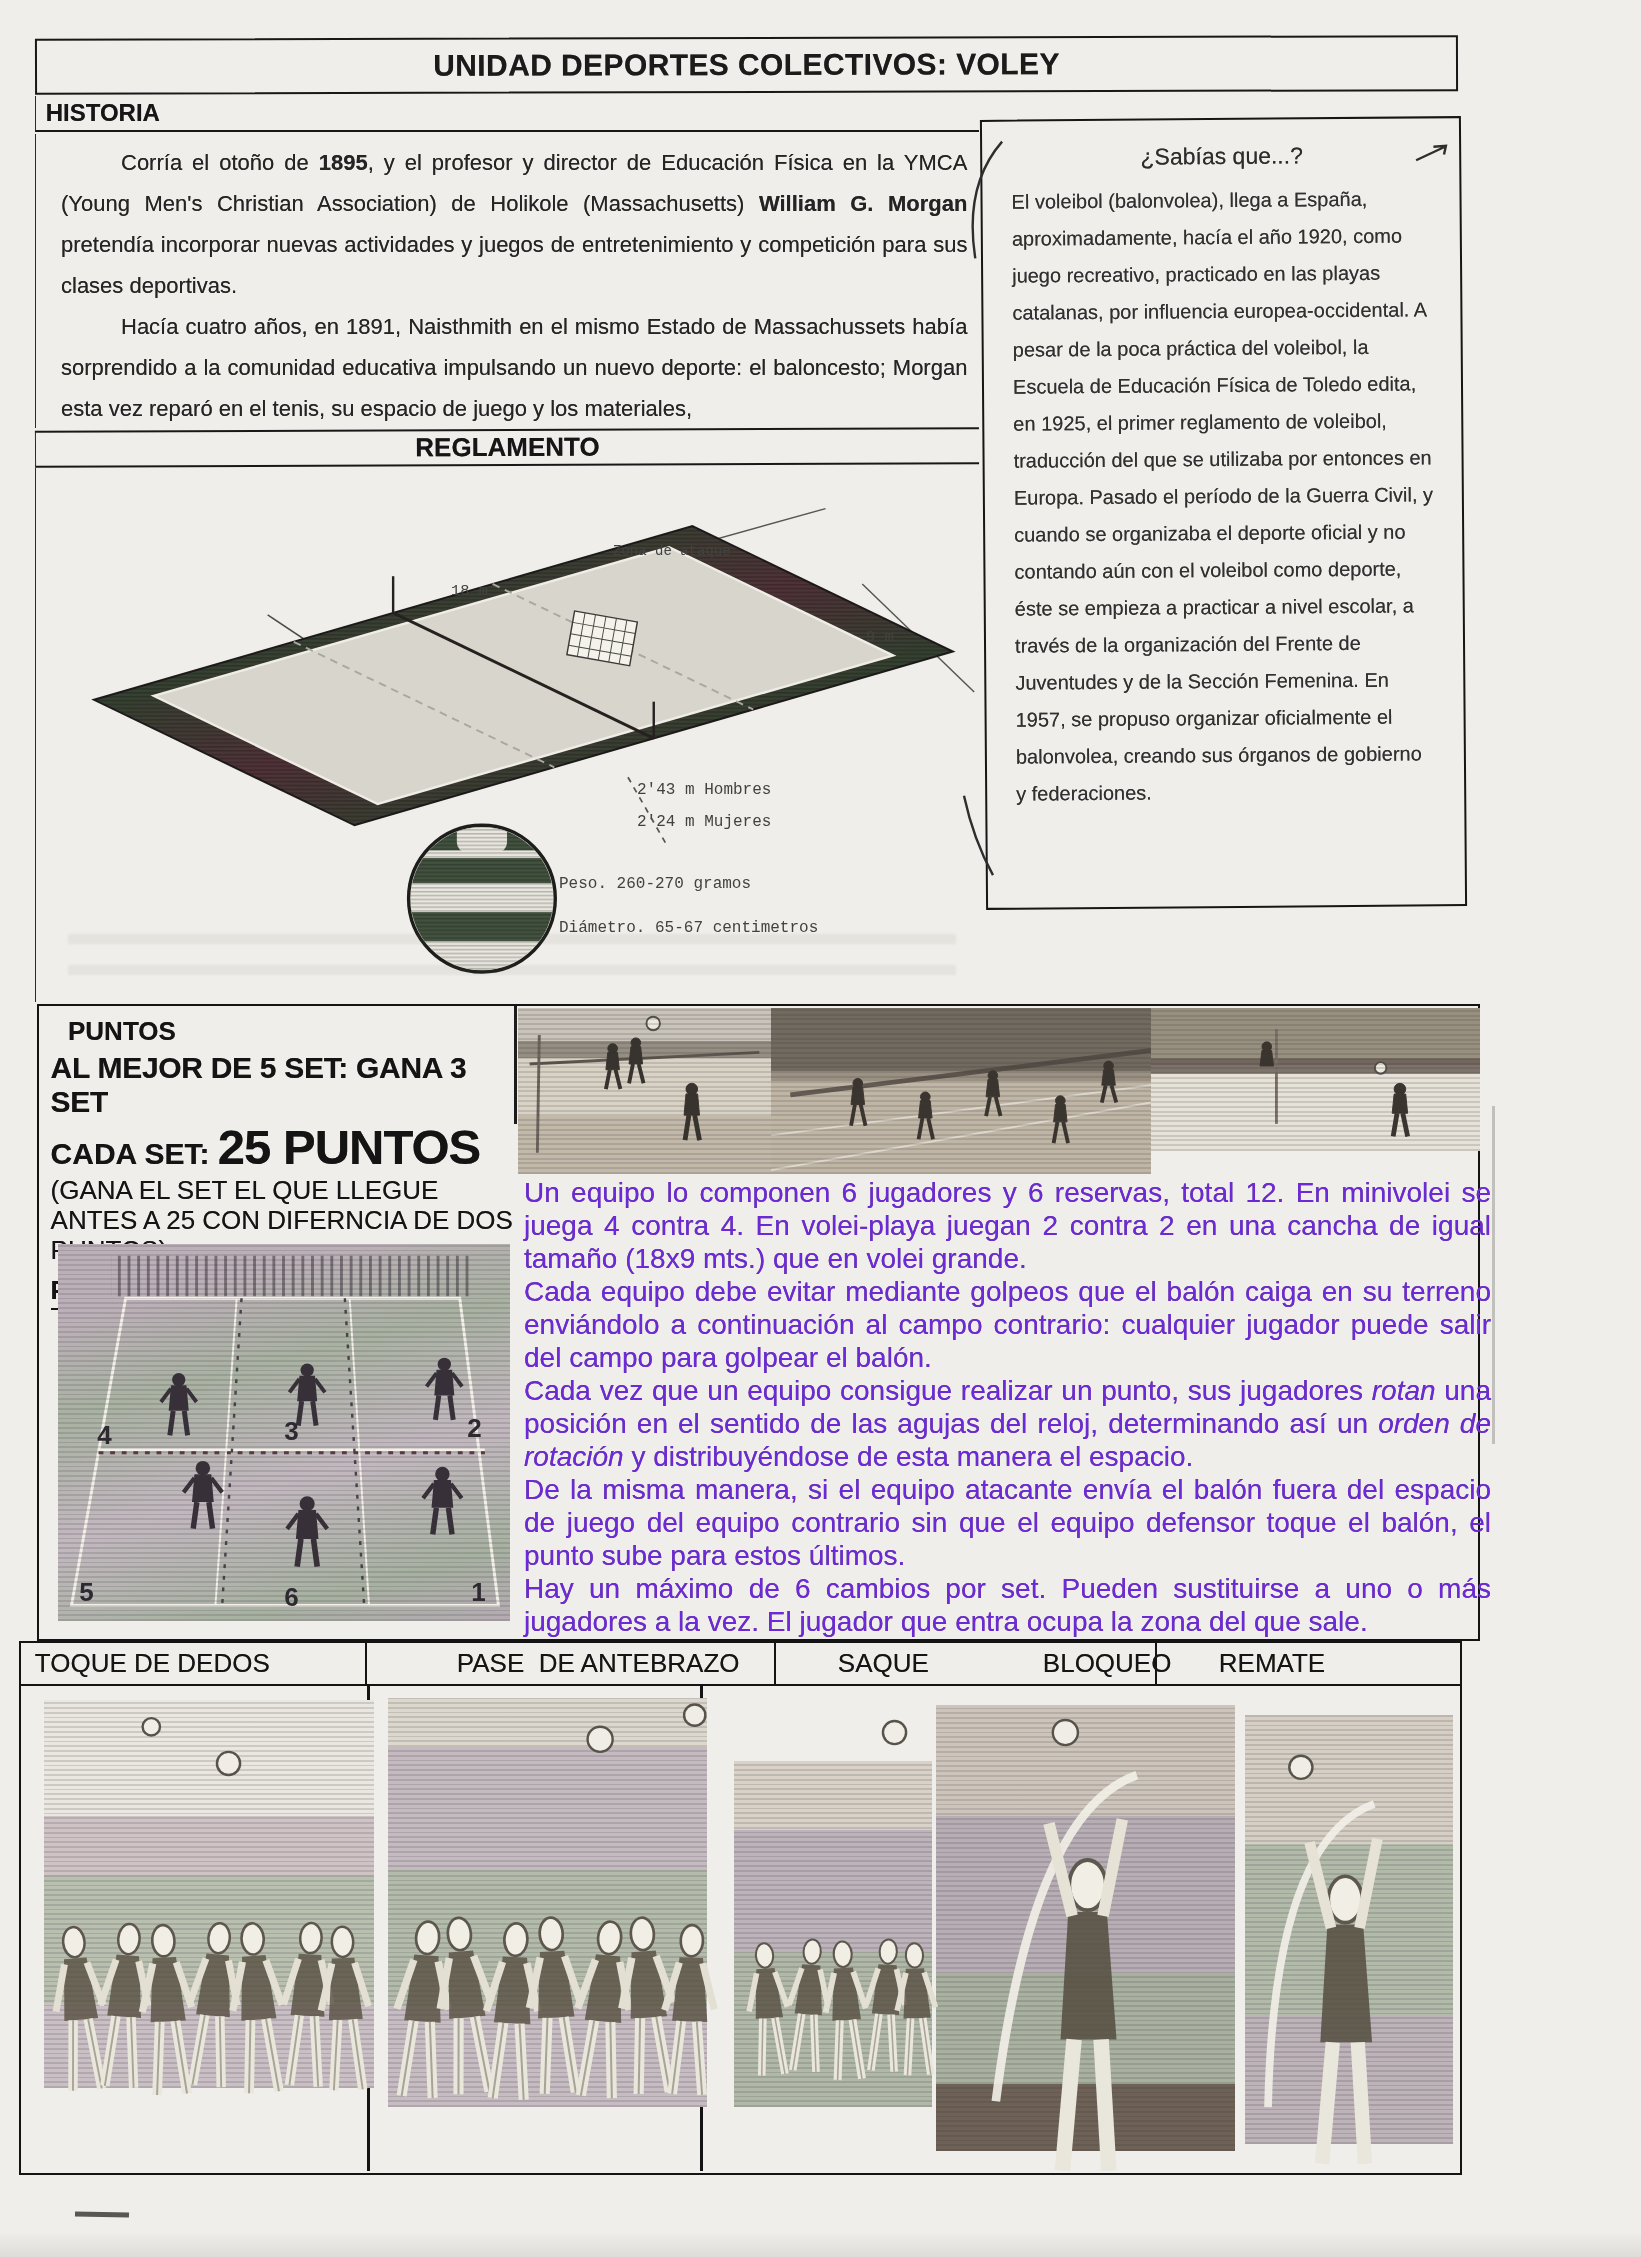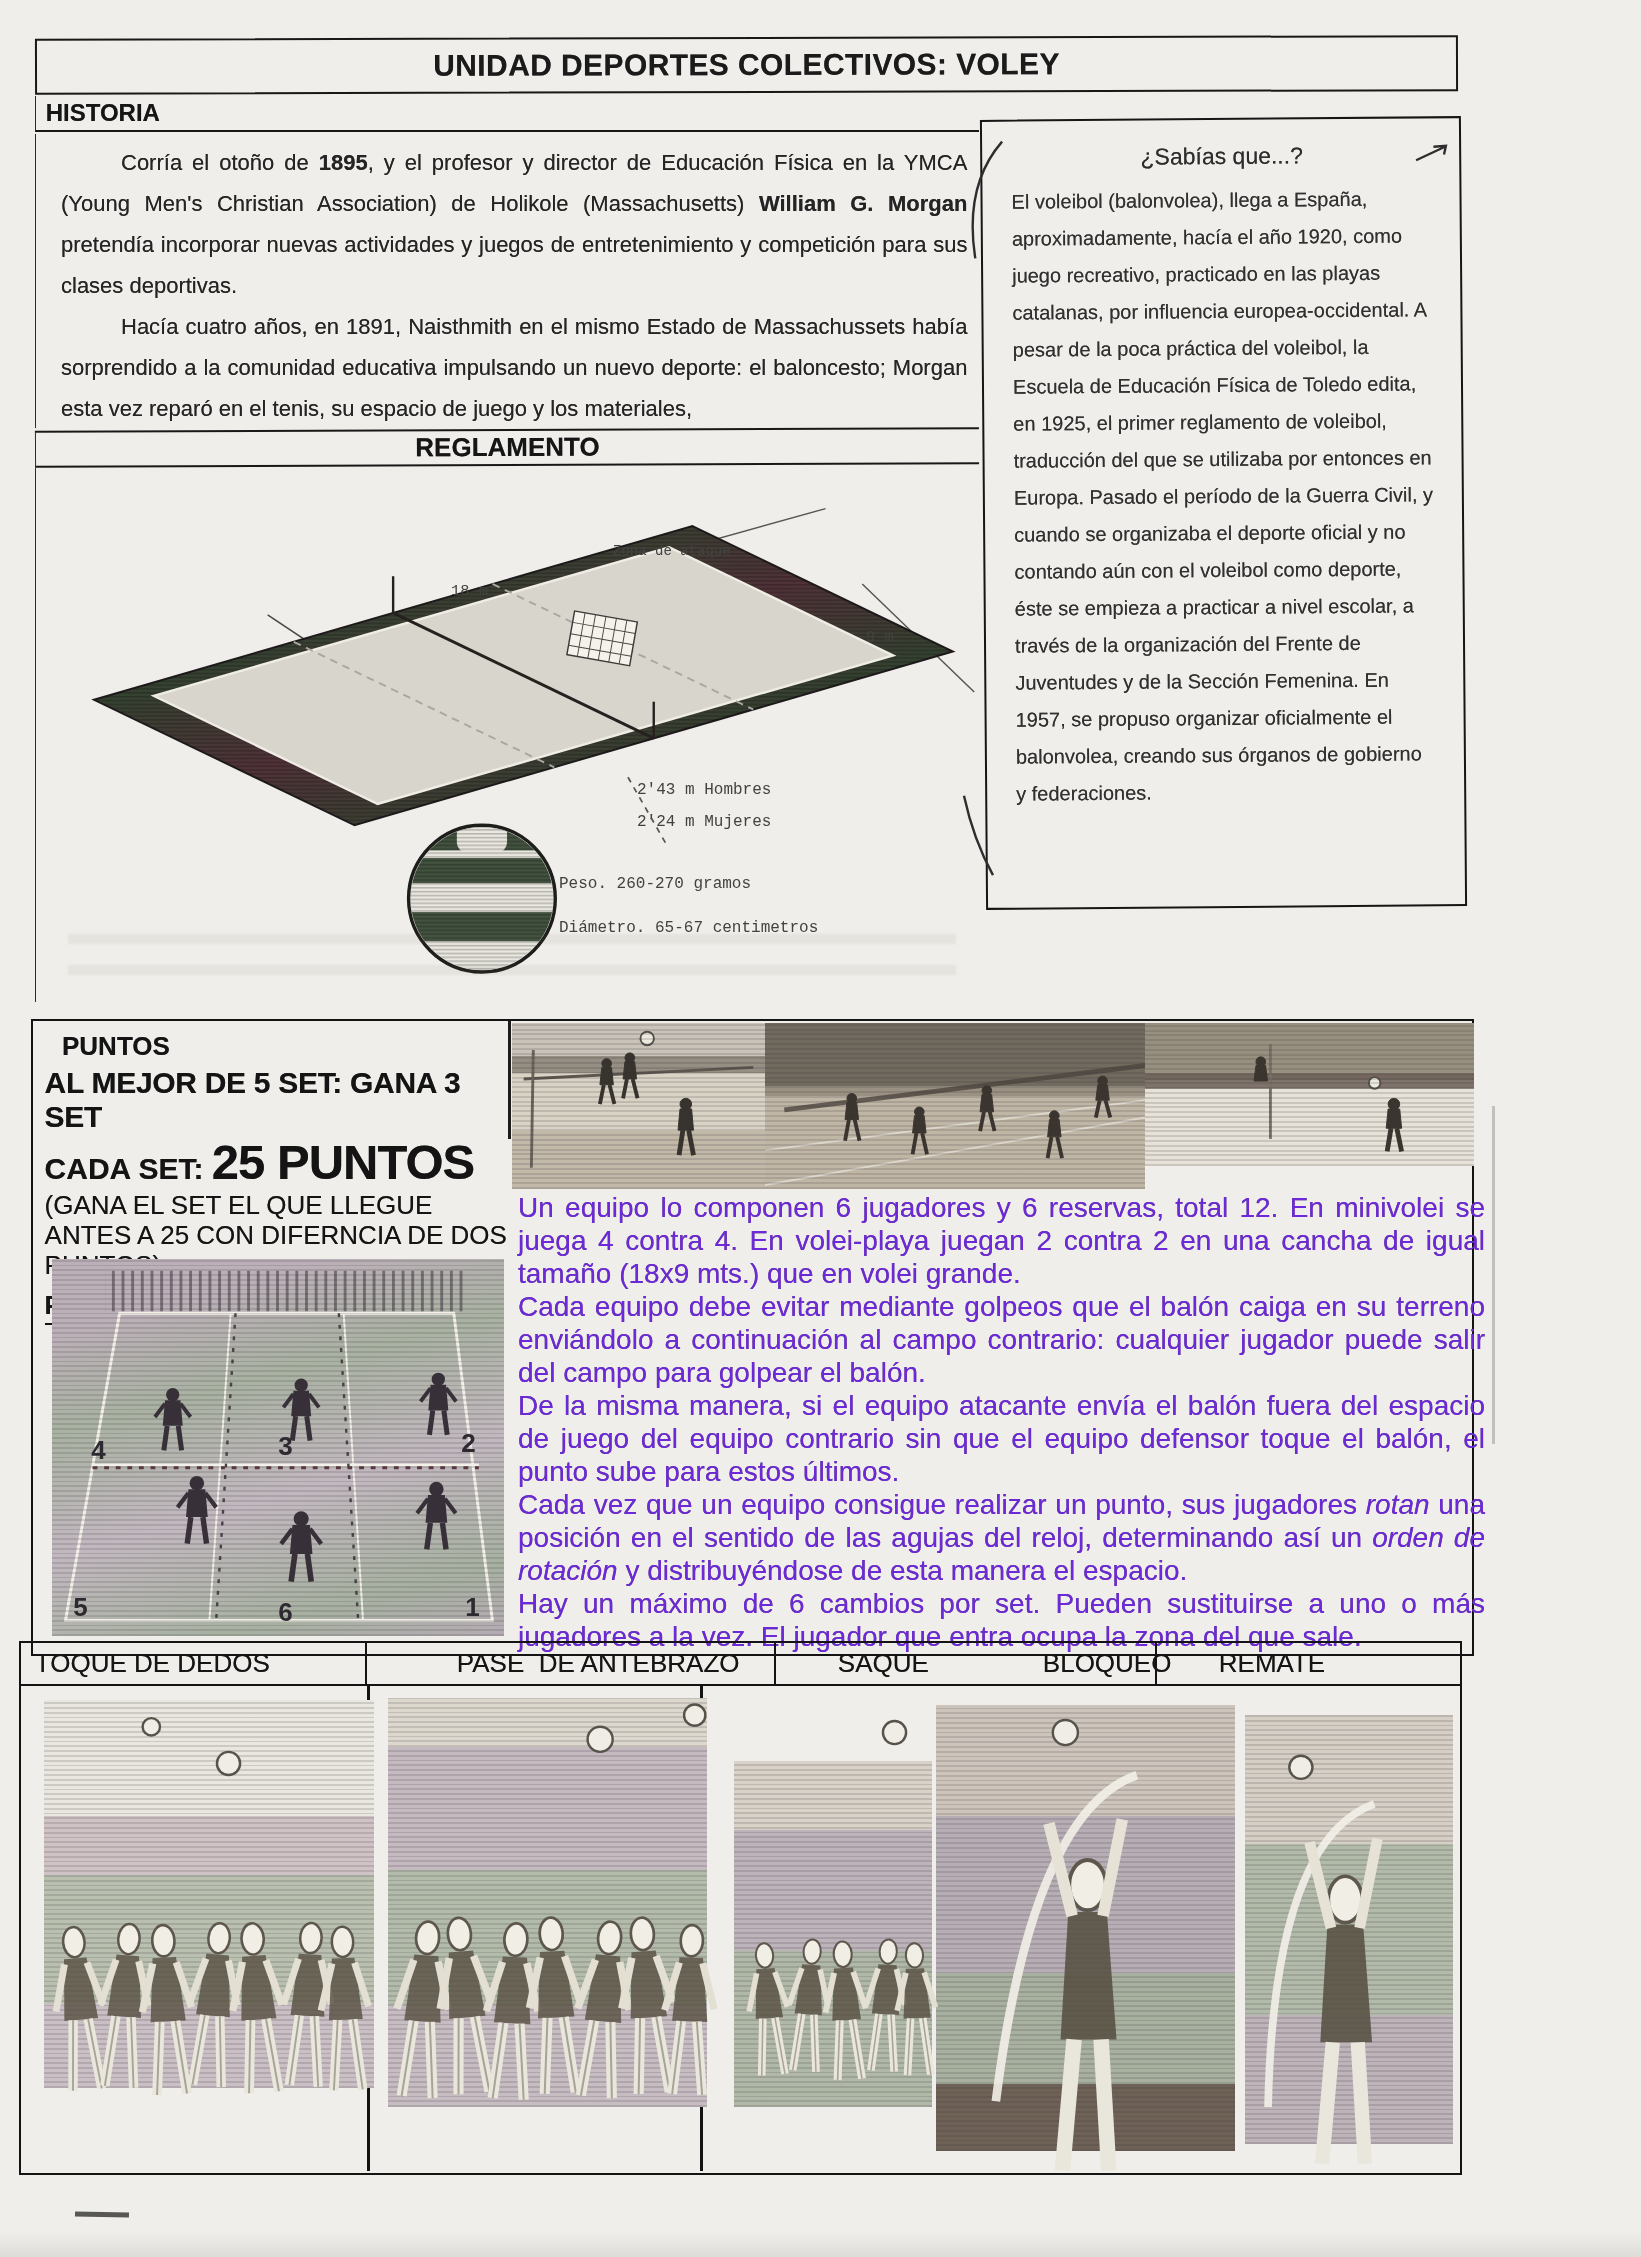--- a/index.html
+++ b/index.html
@@ -58,21 +58,21 @@
   }
   .reglamento-bar h2 { font-size:26px; color:#161616; }
 
   .diagram-box { left:35px; top:468px; width:944px; height:534px; border-left:1.9px solid #2a2a2a; }
   .mono {
     position:absolute; font-family:"Liberation Mono", monospace;
     color:#424240; white-space:pre-line; text-shadow:none;
   }
 
   
-  .main-box { left:31px; top:1004px; width:1443px; height:637px; border:2.9px solid #141414;margin-top:15px; }
+  .main-box { left:37px; top:1004px; width:1443px; height:637px; border:2.9px solid #141414; }
   .vdiv-top { position:absolute; left:475px; top:0; width:2.9px; height:118px; background:#1c1c1c; }
 
   .puntos { position:absolute; left:11.6px; top:9.7px; width:463px; color:#141414; }
   .p-title { font-size:26px; font-weight:bold; margin:0 0 3.9px 17.4px; }
   .p-l1 { font-size:30px; font-weight:bold; letter-spacing:-0.3px; }
   .p-l2 { font-size:26px; line-height:1.14; margin-top:1.9px; }
   .p-l2 .cs { font-size:30px; font-weight:bold; }
   .p-l2 .big { font-size:49px; font-weight:bold; letter-spacing:-1px; }
   .p-pos { display:inline-block; font-size:26px; font-weight:bold; border-bottom:2.9px solid #141414; margin-top:9.7px; padding-bottom:1.9px; }
 
@@ -320,22 +320,22 @@
           <path d="M252,89 l12,0 l2,20 l-16,0 z"></path>
           <path d="M255,109 l-4,24 M261,109 l5,24" stroke-width="5" fill="none"></path>
       </g>
       <circle cx="238" cy="62" r="6" fill="#eceadf" stroke="#55504a" stroke-width="2"></circle>
     </svg>
   </div>
 
   <div class="rules">
     <p>Un equipo lo componen 6 jugadores y 6 reservas, total 12. En minivolei se juega 4 contra 4. En volei-playa juegan 2 contra 2 en una cancha de igual tamaño (18x9 mts.) que en volei grande.</p>
     <p>Cada equipo debe evitar mediante golpeos que el balón caiga en su terreno enviándolo a continuación al campo contrario: cualquier jugador puede salir del campo para golpear el balón.</p>
+    <p><span>Cada vez que un equipo consigue realizar un punto, sus jugadores </span><i>rotan</i><span> una posición en el sentido de las agujas del reloj, determinando así un </span><i>orden de rotación</i><span> y distribuyéndose de esta manera el espacio.</span></p>
     <p>De la misma manera, si el equipo atacante envía el balón fuera del espacio de juego del equipo contrario sin que el equipo defensor toque el balón, el punto sube para estos últimos.</p>
-    <p><span>Cada vez que un equipo consigue realizar un punto, sus jugadores </span><i>rotan</i><span> una posición en el sentido de las agujas del reloj, determinando así un </span><i>orden de rotación</i><span> y distribuyéndose de esta manera el espacio.</span></p>
     <p>Hay un máximo de 6 cambios por set. Pueden sustituirse a uno o más jugadores a la vez. El jugador que entra ocupa la zona del que sale.</p>
   </div>
 </div>
 
 <div class="abs tech-table">
   <div class="tech-head">
     <div class="cell c1">TOQUE DE DEDOS</div>
     <div class="cell c2 pre">PASE  DE ANTEBRAZO</div>
     <div class="cell c3">
       <span>SAQUE</span>

